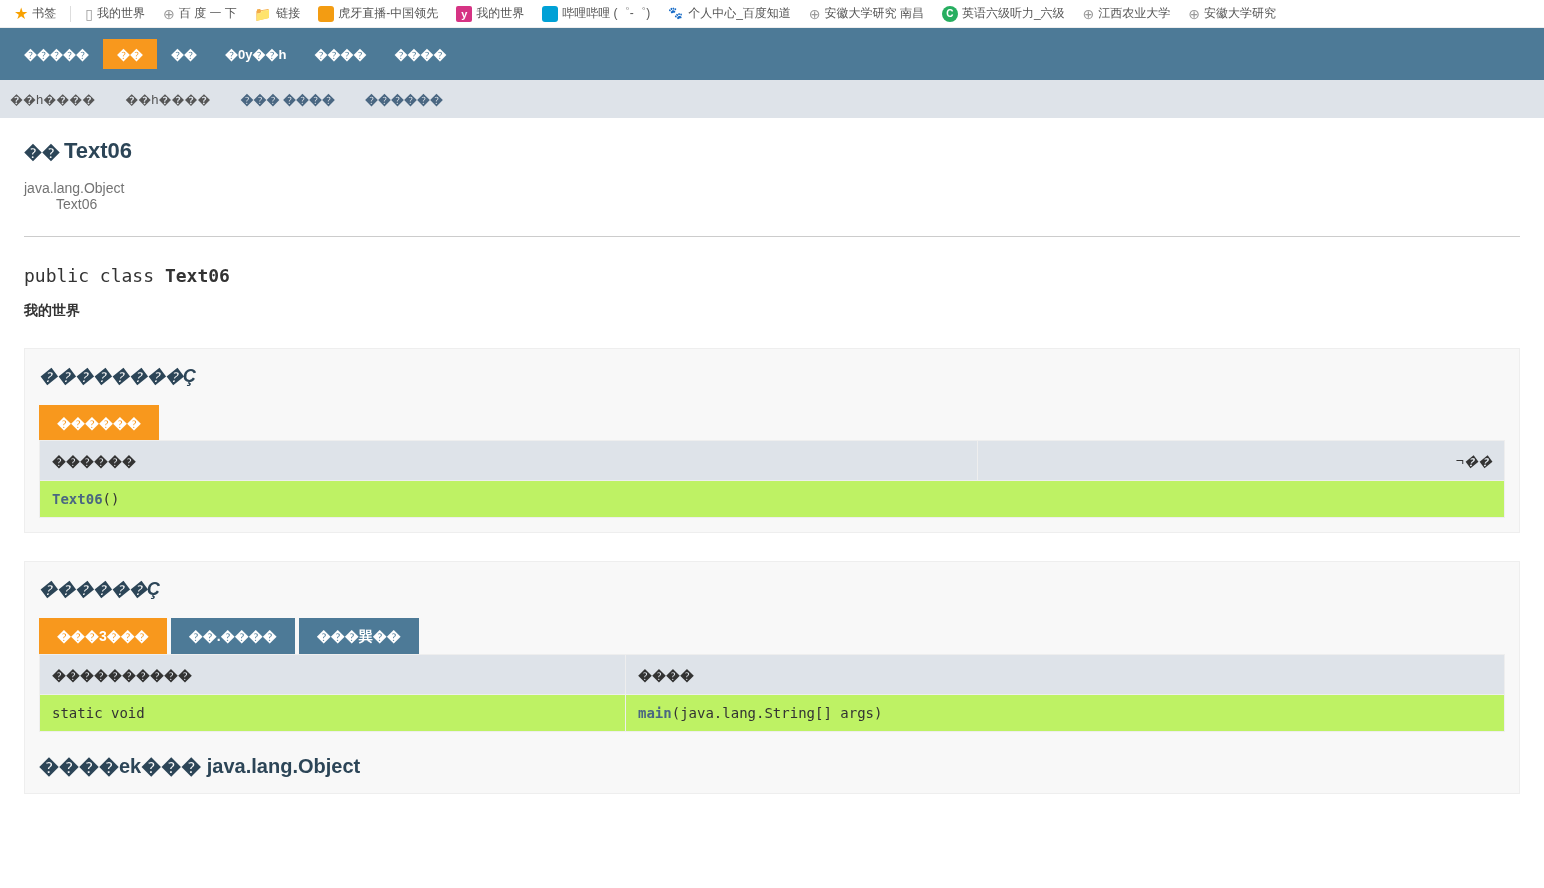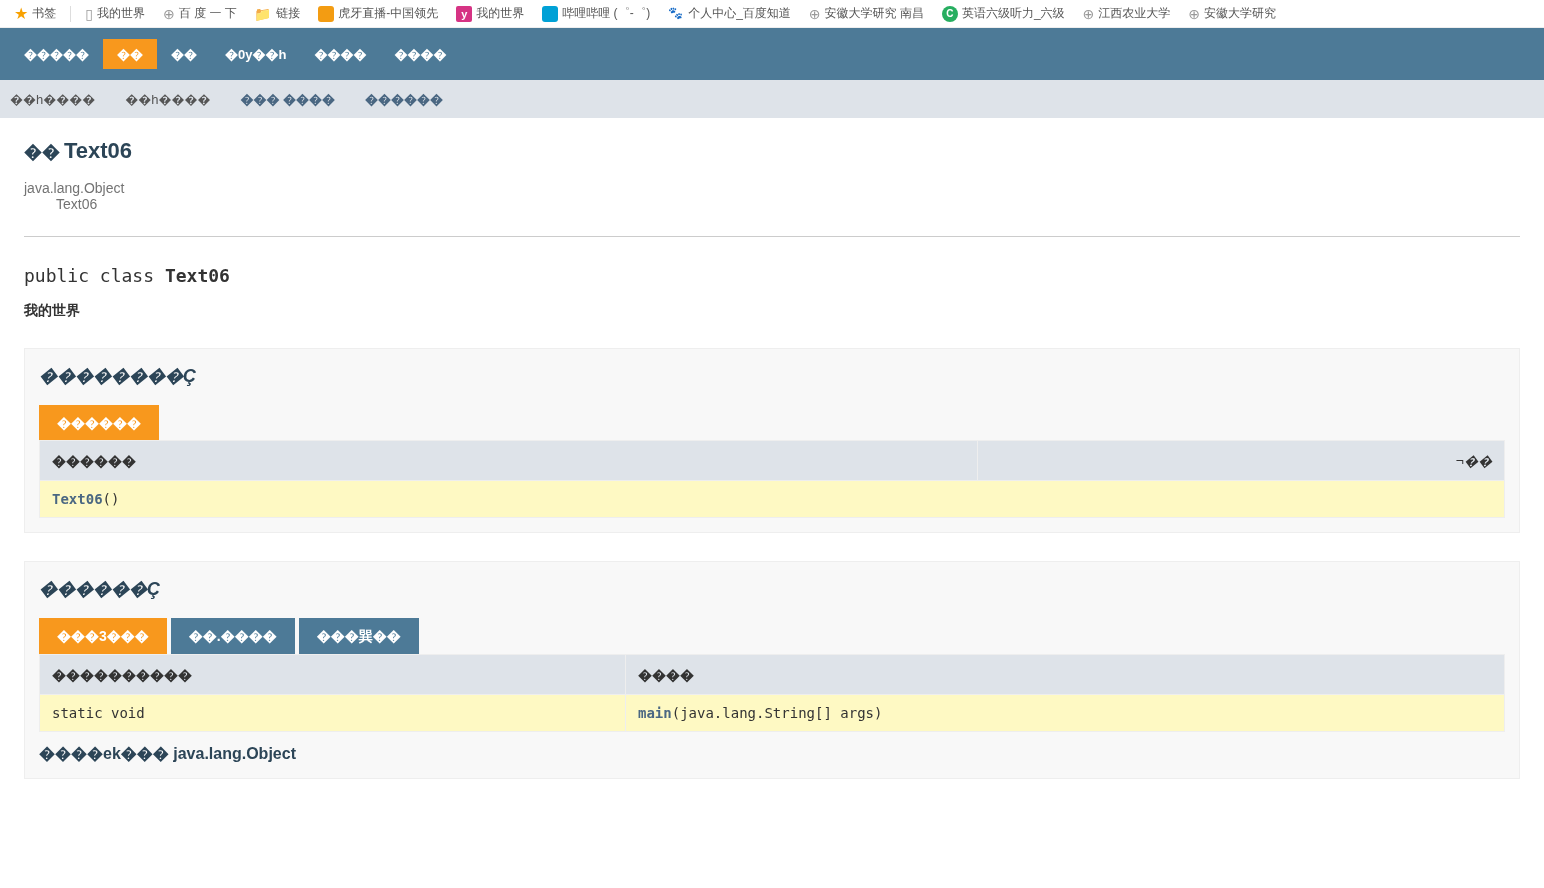--- a/index.html
+++ b/index.html
@@ -49,27 +49,27 @@
     .summary-section { background: #f8f8f8; border: 1px solid #eee; margin-top: 28px; padding: 14px 14px 14px 14px; }
     .summary-title { font-size: 18px; font-style: italic; font-weight: bold; color: #2c4557; margin-bottom: 18px; }
     
     .tabs { display: flex; gap: 4px; margin-bottom: 0; }
     .tab { padding: 8px 18px; font-size: 14px; font-weight: bold; cursor: pointer; }
     .tab.active { background: #f8981d; color: #fff; }
     .tab.inactive { background: #4d7a97; color: #fff; }
     
     .summary-table { width: 100%; border-collapse: collapse; }
     .summary-table th { background: #dee3e9; text-align: left; padding: 10px 12px; font-size: 14px; font-weight: bold; color: #333; border: 1px solid #eee; }
-    .summary-table td { background: #fef9c3; padding: 10px 12px; font-size: 14px; border: 1px solid #eee; font-family: "DejaVu Sans Mono", Consolas, monospace; vertical-align: top; }
+    .summary-table td { background: #bef264; padding: 10px 12px; font-size: 14px; border: 1px solid #eee; font-family: "DejaVu Sans Mono", Consolas, monospace; vertical-align: top; }
     .summary-table .link { color: #4a6782; font-weight: bold; cursor: pointer; }
     .summary-table .paren { color: #333; }
     .th-right { text-align: right !important; font-style: italic; font-weight: normal !important; }
     .col-modifier { width: 40%; }
     
-    .inherited-title { font-size: 16px; font-weight: bold; color: #2c4557; margin-top: 10px; }
+    .inherited-title { font-size: 20px; font-weight: bold; color: #2c4557; margin-top: 20px; }
   </style>
 </head>
 <body>
 
 <div class="bookmarks-bar">
   <div class="bookmark-item">
     <span class="icon-star">★</span>
     <span>书签</span>
   </div>
   <div class="bookmark-separator"></div>

